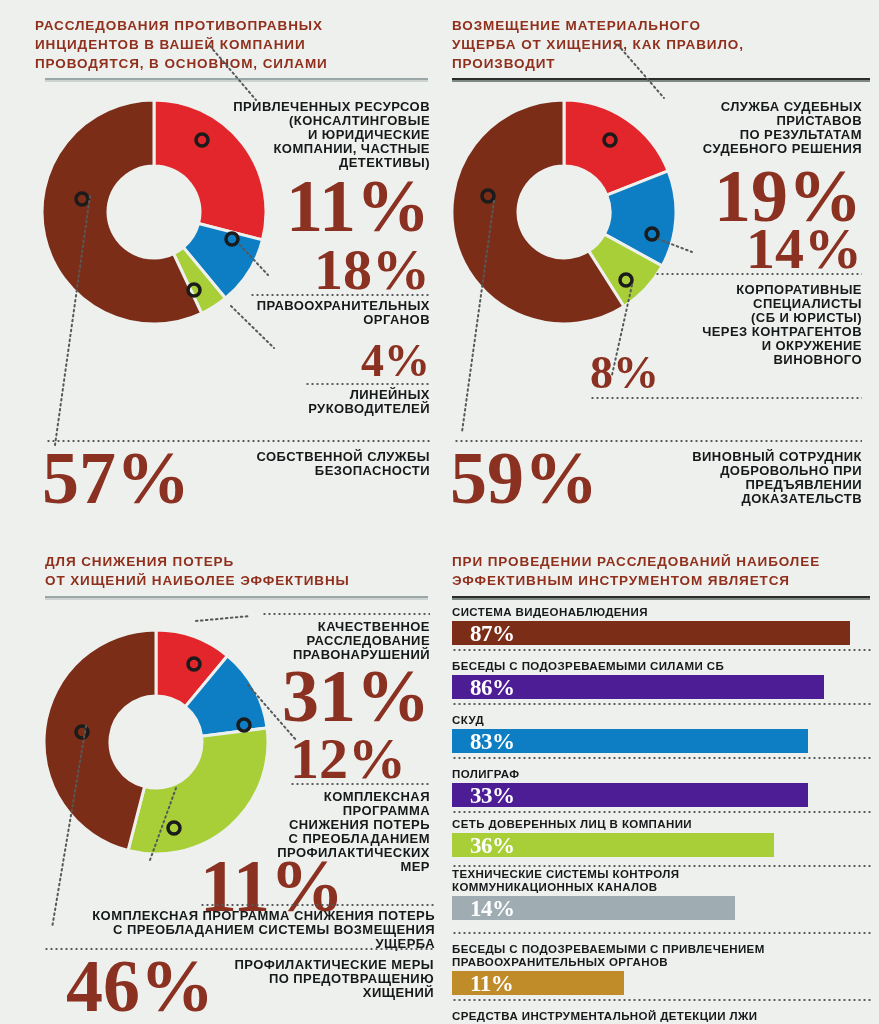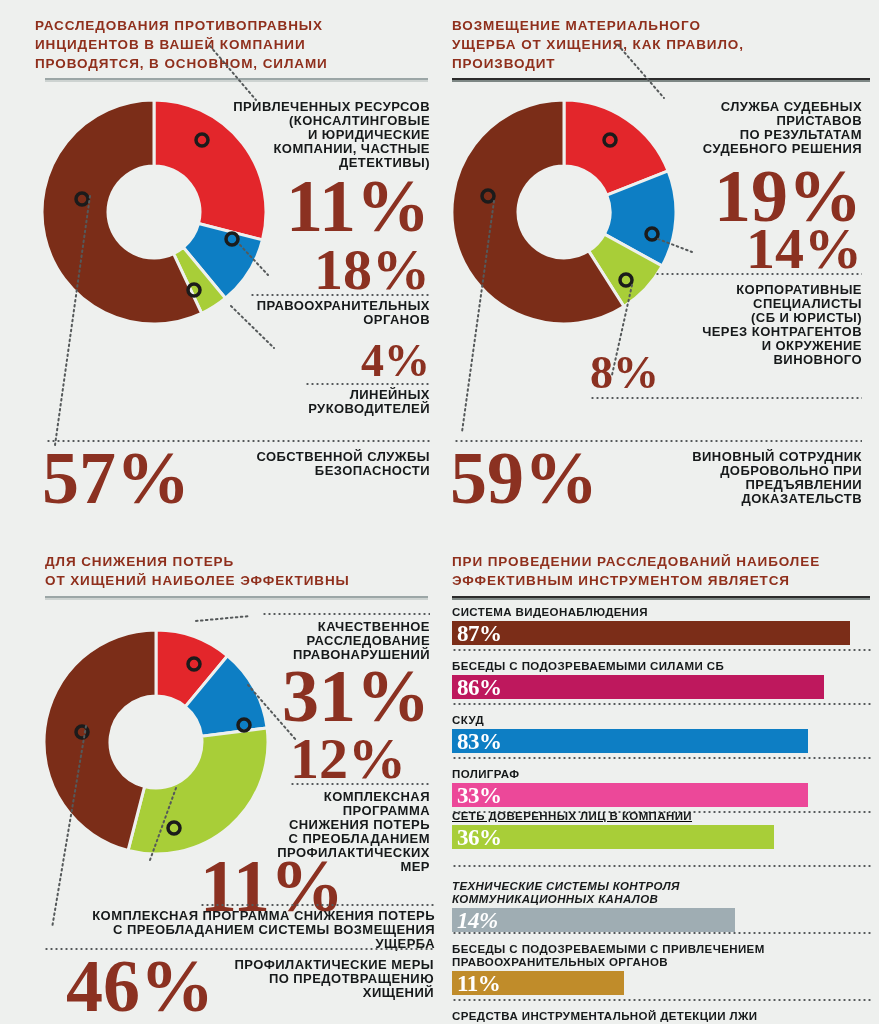--- a/index.html
+++ b/index.html
@@ -93,21 +93,21 @@
   .bar-track{position:relative;height:24px;}
   .bar-fill{
     position:absolute;left:0;top:0;height:24px;
     display:flex;align-items:center;
   }
   .bar-value{
     font-family:"Liberation Serif", serif;
     font-weight:bold;
     font-size:23px;
     color:#ffffff;
-    padding-left:5px;
+    padding-left:18px;
     line-height:1;
     letter-spacing:-0.5px;
   }
   .bar-sep{
     position:absolute;left:0;width:420px;height:2px;
     background-image:radial-gradient(circle,#55595a 0px,#55595a 0.9px,rgba(0,0,0,0) 1.3px);
     background-size:5px 2px;background-repeat:repeat-x;
   }
 </style>
 </head>
@@ -302,54 +302,54 @@
           <div class="bar-track">
             <div class="bar-fill" style="width: 398px; background: rgb(123, 45, 24);">
               <span class="bar-value">87%</span>
             </div>
           </div>
         </div>
         <div class="bar-sep" style="top: 43px;"></div>
         <div class="bar-row" style="top: 54px;">
           <div class="bar-label">БЕСЕДЫ С ПОДОЗРЕВАЕМЫМИ СИЛАМИ СБ</div>
           <div class="bar-track">
-            <div class="bar-fill" style="width: 372px; background: #be185d;">
+            <div class="bar-fill" style="width: 372px; background: #4c1d95;">
               <span class="bar-value">86%</span>
             </div>
           </div>
         </div>
         <div class="bar-sep" style="top: 97px;"></div>
         <div class="bar-row" style="top: 108px;">
           <div class="bar-label">СКУД</div>
           <div class="bar-track">
             <div class="bar-fill" style="width: 356px; background: rgb(13, 126, 196);">
               <span class="bar-value">83%</span>
             </div>
           </div>
         </div>
         <div class="bar-sep" style="top: 151px;"></div>
         <div class="bar-row" style="top: 162px;">
           <div class="bar-label">ПОЛИГРАФ</div>
           <div class="bar-track">
-            <div class="bar-fill" style="width: 356px; background: #ec4899;">
+            <div class="bar-fill" style="width: 356px; background: #4c1d95;">
               <span class="bar-value">33%</span>
             </div>
           </div>
         </div>
         <div class="bar-sep" style="top: 205px;"></div>
-        <div class="bar-row" style="top: 204px; text-decoration: underline;">
+        <div class="bar-row" style="top: 212px;">
           <div class="bar-label">СЕТЬ ДОВЕРЕННЫХ ЛИЦ В КОМПАНИИ</div>
           <div class="bar-track">
             <div class="bar-fill" style="width: 322px; background: rgb(168, 206, 56);">
               <span class="bar-value">36%</span>
             </div>
           </div>
         </div>
         <div class="bar-sep" style="top: 259px;"></div>
-        <div class="bar-row" style="top: 274px; font-style: italic;">
+        <div class="bar-row" style="top: 262px;">
           <div class="bar-label">ТЕХНИЧЕСКИЕ СИСТЕМЫ КОНТРОЛЯ
 КОММУНИКАЦИОННЫХ КАНАЛОВ</div>
           <div class="bar-track">
             <div class="bar-fill" style="width: 283px; background: rgb(159, 173, 179);">
               <span class="bar-value">14%</span>
             </div>
           </div>
         </div>
         <div class="bar-sep" style="top: 326px;"></div>
         <div class="bar-row" style="top: 337px;">

